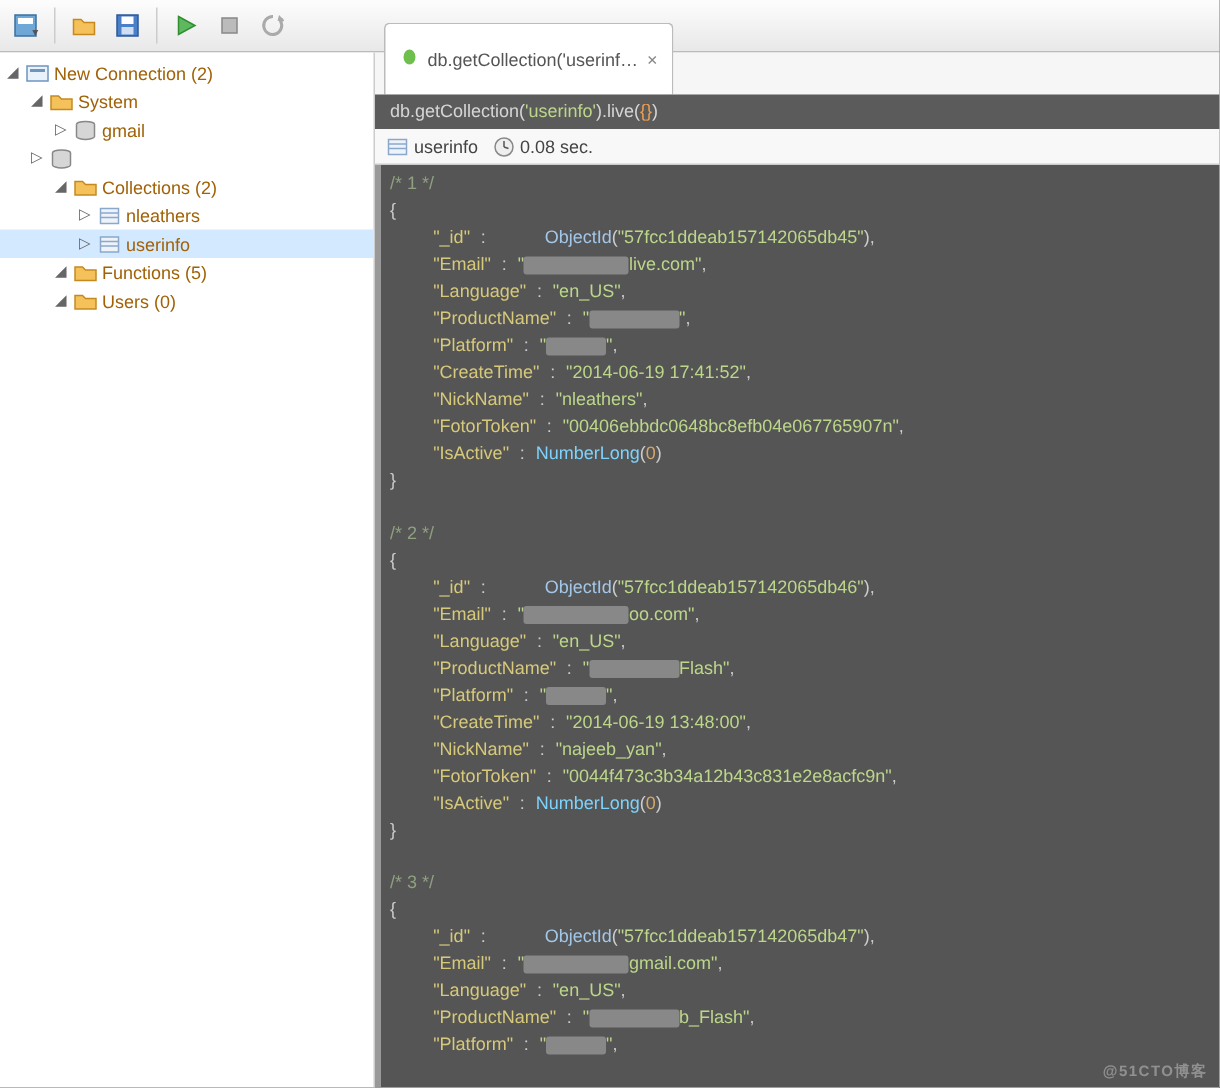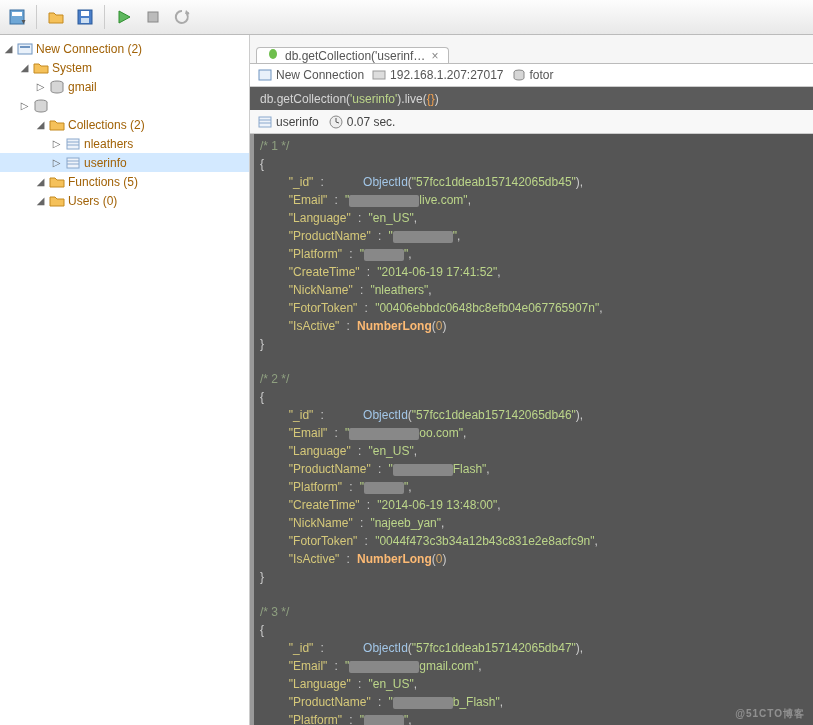--- a/index.html
+++ b/index.html
@@ -13,39 +13,39 @@
 .main { display:flex; height: 690px; }
 .sidebar { width: 250px; background:#fff; border-right:1px solid #ccc; padding:4px 0; overflow:auto; }
 .tree-row { display:flex; align-items:center; height:19px; padding-right:4px; white-space:nowrap; cursor:pointer; }
 .tree-row.sel { background:#d3e9ff; }
 .tw { display:inline-block; width:13px; height:13px; margin-right:2px; text-align:center; line-height:13px; color:#666; font-size:10px; }
 .ic { display:inline-flex; align-items:center; justify-content:center; width:16px; height:16px; margin-right:3px; }
 .tree-row span.lbl { color:#a16207; }
 
 .content { flex:1; display:flex; flex-direction:column; background:#f6f6f6; min-width:0; }
 .tabbar { height:28px; display:flex; align-items:flex-end; padding:0 6px; }
-.tab { background:#fff; border:1px solid #bbb; border-bottom:none; border-radius:4px 4px 0 0; padding:0 10px; display:flex; align-items:center; gap:6px; font-size:12px; color:#555; }
+.tab { background:#fff; border:1px solid #bbb; border-bottom:none; border-radius:4px 4px 0 0; padding:16px 10px; display:flex; align-items:center; gap:6px; font-size:12px; color:#555; }
 .tab .x { color:#888; cursor:pointer; }
 
 .crumbbar { height:24px; background:#fff; border-top:1px solid #bbb; border-bottom:1px solid #ccc; display:flex; align-items:center; padding:0 8px; gap:8px; color:#555; }
 .crumbbar .ci { display:inline-flex; align-items:center; gap:4px; }
 
 .querybar { background:#5b5b5b; color:#ddd; padding:4px 10px; font-family:Consolas,monospace; font-size:13px; }
 .querybar .qk { color:#d6d6d6; }
 .querybar .qs { color:#bcd68a; }
 .querybar .qb { color:#f0a050; }
 
 .statusbar { height:24px; background:#f8f8f8; border-bottom:1px solid #ccc; display:flex; align-items:center; padding:0 8px; gap:10px; color:#444; }
 
 .editor { flex:1; background:#555; color:#ccc; font-family:Consolas,"Courier New",monospace; font-size:13px; line-height:17px; padding:4px 0 4px 6px; overflow:auto; border-left:4px solid #999; position:relative; }
 .editor .cm { color:#8fa080; }
 .editor .key { color:#d6c97a; }
 .editor .str { color:#bcd68a; }
 .editor .fn { color:#a3c7e8;margin-left:32px; }
-.editor .fn2 { color:#fdba74;font-weight:bold; }
+.editor .fn2 { color:#7dd3fc; }
 .editor .num { color:#d6a86a; }
 .editor .p { color:#ccc; }
 .editor .blurbox { display:inline-block; background:#888; color:transparent; border-radius:2px; filter:blur(0.3px); vertical-align:middle; }
 
 .watermark { position:absolute; bottom:4px; right:8px; color:rgba(255,255,255,0.35); font-size:10px; font-weight:bold; letter-spacing:1px; pointer-events:none; }
 </style>
 </head>
 <body>
 
 <div class="toolbar">
@@ -186,62 +186,41 @@
     <div class="tabbar">
       <div class="tab">
         <span><svg width="12" height="12">
               <ellipse cx="6" cy="6" rx="4" ry="5" fill="#6fbf4d"></ellipse>
             </svg></span>
         <span>db.getCollection('userinf…</span>
         <span class="x">×</span>
       </div>
     </div>
 
-    <div class="crumbbar">
-      <span class="ci">
-        <svg width="14" height="14">
-            <rect x="1" y="2" width="12" height="10" fill="#e9f1fa" stroke="#6f94c0"></rect>
-          </svg>
-        <span>New Connection</span>
-      </span>
-      <span class="ci">
-        <svg width="14" height="14">
-            <rect x="1" y="3" width="12" height="8" fill="#ddd" stroke="#999"></rect>
-          </svg>
-        <span>192.168.1.207:27017</span>
-      </span>
-      <span class="ci">
-        <svg width="14" height="14">
-            <ellipse cx="7" cy="4" rx="5" ry="2" fill="#d6d6d6" stroke="#888"></ellipse>
-            <path d="M2 4v6c0 1 2 2 5 2s5-1 5-2V4" fill="#d6d6d6" stroke="#888"></path>
-          </svg>
-        <span>fotor</span>
-      </span>
-    </div>
 
     <div class="querybar">
       <span class="qk">db.getCollection(</span><span class="qs">'userinfo'</span><span class="qk">).live(</span><span class="qb">{}</span><span class="qk">)</span>
     </div>
 
     <div class="statusbar">
       <span style="display:flex;align-items:center;gap:4px">
         <svg width="14" height="14">
             <rect x="1" y="2" width="12" height="10" fill="#eef3fa" stroke="#8aa8cc"></rect>
             <line x1="1" y1="5" x2="13" y2="5" stroke="#8aa8cc"></line>
             <line x1="1" y1="8" x2="13" y2="8" stroke="#8aa8cc"></line>
           </svg>
         <span>userinfo</span>
       </span>
       <span style="display:flex;align-items:center;gap:4px">
         <svg width="14" height="14">
             <circle cx="7" cy="7" r="6" fill="#eee" stroke="#888"></circle>
             <line x1="7" y1="7" x2="7" y2="3" stroke="#555"></line>
             <line x1="7" y1="7" x2="10" y2="8" stroke="#555"></line>
           </svg>
-        <span>0.07 sec.</span>
+        <span>0.08 sec.</span>
       </span>
     </div>
 
     <div class="editor" id="editor">
         <pre style="font-family:inherit;margin:0;"><span class="cm">/* 1 */</span>
 <span class="p">{</span>
     <span class="key">"_id"</span> <span class="p">:</span> <span class="fn">ObjectId</span><span class="p">(</span><span class="str">"57fcc1ddeab157142065db45"</span><span class="p">),</span>
     <span class="key">"Email"</span> <span class="p">:</span> <span class="str">"</span><span class="blurbox" style="width:70px;height:12px;">&nbsp;</span><span class="str">live.com"</span><span class="p">,</span>
     <span class="key">"Language"</span> <span class="p">:</span> <span class="str">"en_US"</span><span class="p">,</span>
     <span class="key">"ProductName"</span> <span class="p">:</span> <span class="str">"</span><span class="blurbox" style="width:60px;height:12px;">&nbsp;</span><span class="str">"</span><span class="p">,</span>

